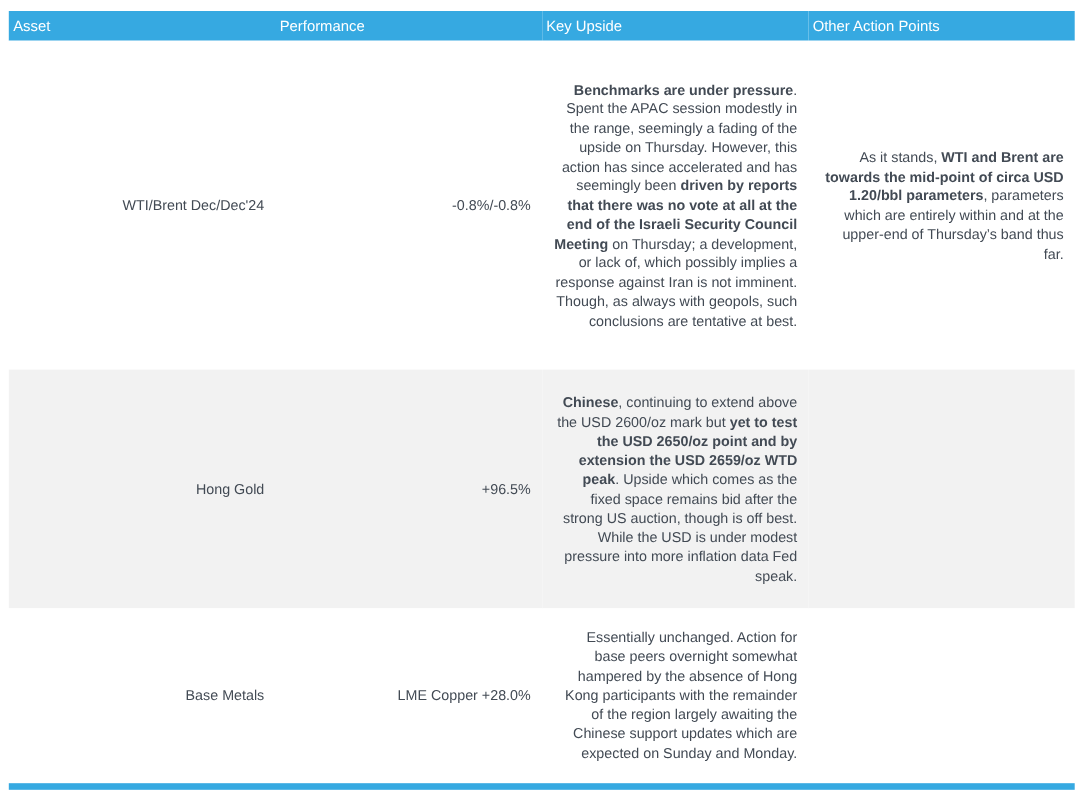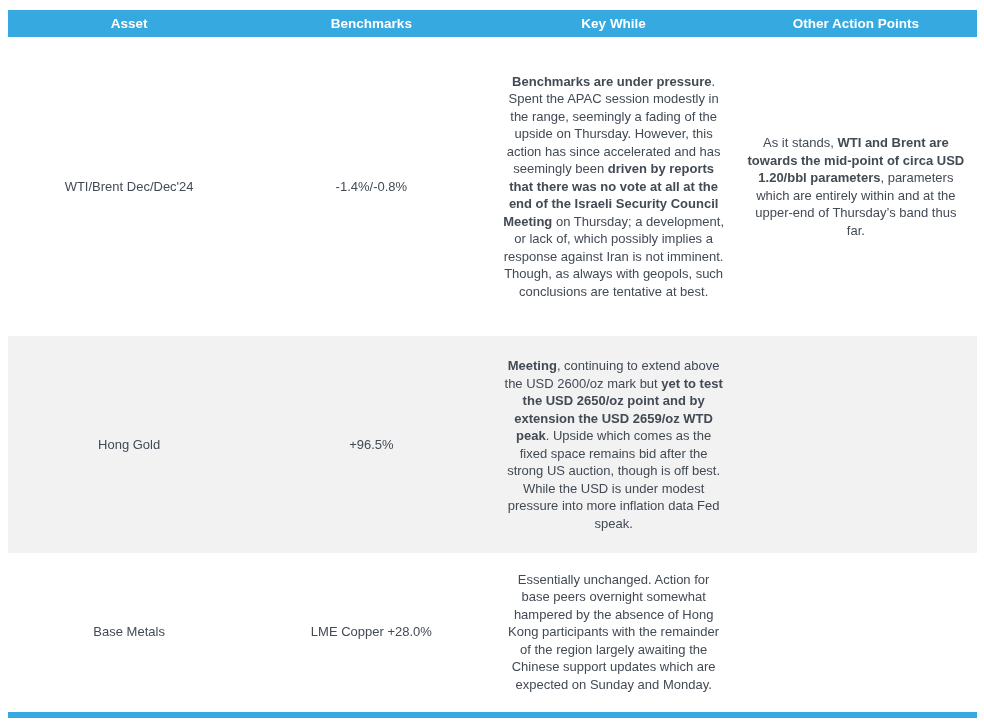--- a/index.html
+++ b/index.html
@@ -24,32 +24,32 @@
   table.asset-table {
     border-collapse: collapse;
     table-layout: fixed;
     width: 969px;
     margin-left: 8px;
   }
   table.asset-table col { width: 25%; }
   th.col-header {
     background: var(--header-bg);
     color: var(--header-text);
-    font-weight: bold;
+    font-weight: normal;
     font-size: 13.5px;
     height: 27px;
     padding: 0 4px;
-    text-align: center;
+    text-align: left;
     vertical-align: middle;
   }
   td {
     color: var(--body-text);
     font-size: 13px;
     line-height: 17.5px;
-    text-align: center;
+    text-align: right;
     vertical-align: middle;
     padding: 4px 10px;
   }
   tr.row-1 { height: 299px; background: #ffffff; }
   tr.row-2 { height: 217px; background: var(--row-alt-bg); }
   tr.row-3 { height: 158px; background: #ffffff; }
   td b { font-weight: bold; }
   .footer-bar {
     width: 969px;
     height: 6px;
@@ -64,36 +64,36 @@
   <table class="asset-table">
     <colgroup>
       <col>
         <col>
         <col>
         <col>
     </colgroup>
     <thead>
       <tr>
         <th class="col-header">Asset</th>
-        <th class="col-header">Benchmarks</th>
-        <th class="col-header">Key While</th>
+        <th class="col-header">Performance</th>
+        <th class="col-header">Key Upside</th>
         <th class="col-header">Other Action Points</th>
       </tr>
     </thead>
     <tbody>
       <tr class="row-1">
         <td>WTI/Brent Dec/Dec'24</td>
-        <td>-1.4%/-0.8%</td>
+        <td>-0.8%/-0.8%</td>
         <td><b>Benchmarks are under pressure</b>. Spent the APAC session modestly in the range, seemingly a fading of the upside on Thursday. However, this action has since accelerated and has seemingly been <b>driven by reports that there was no vote at all at the end of the Israeli Security Council Meeting</b> on Thursday; a development, or lack of, which possibly implies a response against Iran is not imminent. Though, as always with geopols, such conclusions are tentative at best.</td>
         <td>As it stands, <b>WTI and Brent are towards the mid-point of circa USD 1.20/bbl parameters</b>, parameters which are entirely within and at the upper-end of Thursday’s band thus far.</td>
       </tr>
       <tr class="row-2">
         <td>Hong Gold</td>
         <td>+96.5%</td>
-        <td><b>Meeting</b>, continuing to extend above the USD 2600/oz mark but <b>yet to test the USD 2650/oz point and by extension the USD 2659/oz WTD peak</b>. Upside which comes as the fixed space remains bid after the strong US auction, though is off best. While the USD is under modest pressure into more inflation data Fed speak.</td>
+        <td><b>Chinese</b>, continuing to extend above the USD 2600/oz mark but <b>yet to test the USD 2650/oz point and by extension the USD 2659/oz WTD peak</b>. Upside which comes as the fixed space remains bid after the strong US auction, though is off best. While the USD is under modest pressure into more inflation data Fed speak.</td>
         <td></td>
       </tr>
       <tr class="row-3">
         <td>Base Metals</td>
         <td>LME Copper +28.0%</td>
         <td>Essentially unchanged. Action for base peers overnight somewhat hampered by the absence of Hong Kong participants with the remainder of the region largely awaiting the Chinese support updates which are expected on Sunday and Monday.</td>
         <td></td>
       </tr>
     </tbody>
   </table>

